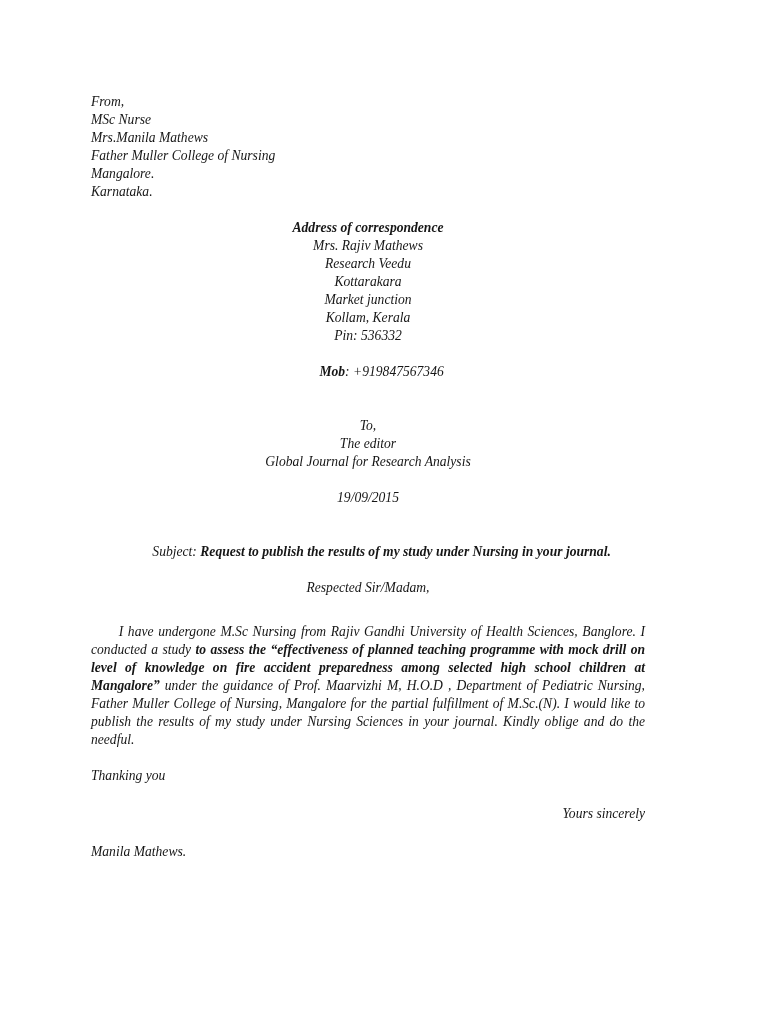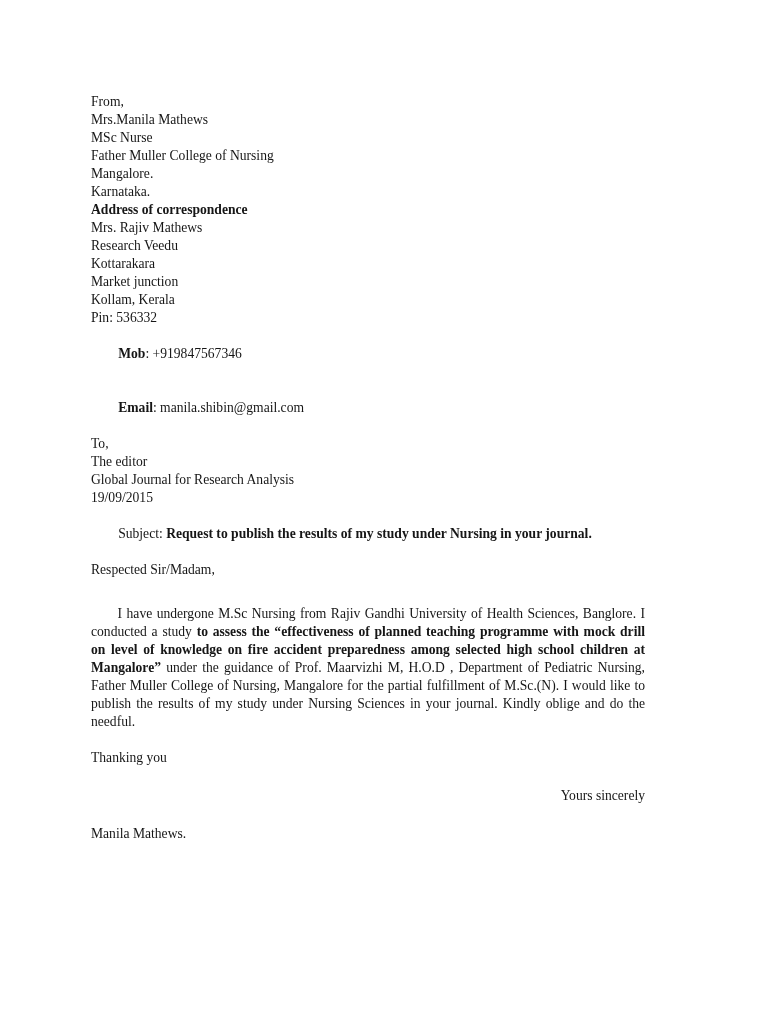--- a/index.html
+++ b/index.html
@@ -16,29 +16,31 @@
     font-family: "Liberation Serif", "DejaVu Serif", serif;
     font-size: 13.6px;
     line-height: 18px;
     color: #161616;
   }
   .content {
     position: absolute;
     left: 91px;
     top: 93px;
     width: 554px;
+    font-style: italic;
   }
   .line {
     white-space: pre-wrap;
   }
   .bold {
     font-weight: bold;
   }
   .gap-top {
-    margin-top: 0;
+    margin-top: 18px;
+    text-align: center;
   }
   .body-para {
     margin: 8px 0 0 0;
     text-align: justify;
     text-indent: 34px;
     white-space: pre-wrap;
   }
   .closing {
     margin-top: 20px;
     text-align: right;
@@ -48,40 +50,37 @@
   }
 </style>
 </head>
 <body>
 
 <div class="page">
   <div class="content">
 
     <div>
       <div class="line">From,</div>
+      <div class="line">MSc Nurse</div>
       <div class="line">Mrs.Manila Mathews</div>
-      <div class="line">MSc Nurse</div>
       <div class="line">Father Muller College of Nursing</div>
       <div class="line">Mangalore.</div>
       <div class="line">Karnataka.</div>
     </div>
 
     <div class="gap-top">
       <div class="line bold">Address of correspondence</div>
       <div class="line">Mrs. Rajiv Mathews</div>
       <div class="line">Research Veedu</div>
       <div class="line">Kottarakara</div>
       <div class="line">Market junction</div>
       <div class="line">Kollam, Kerala</div>
       <div class="line">Pin: 536332</div>
       <div class="line">
         <span class="bold">Mob</span><span>: +919847567346</span>
-      </div>
-      <div class="line">
-        <span class="bold">Email</span><span>: manila.shibin@gmail.com</span>
       </div>
     </div>
 
     <div class="gap-top">
       <div class="line">To,</div>
       <div class="line">The editor</div>
       <div class="line">Global Journal for Research Analysis</div>
     </div>
 
     <div class="gap-top">

